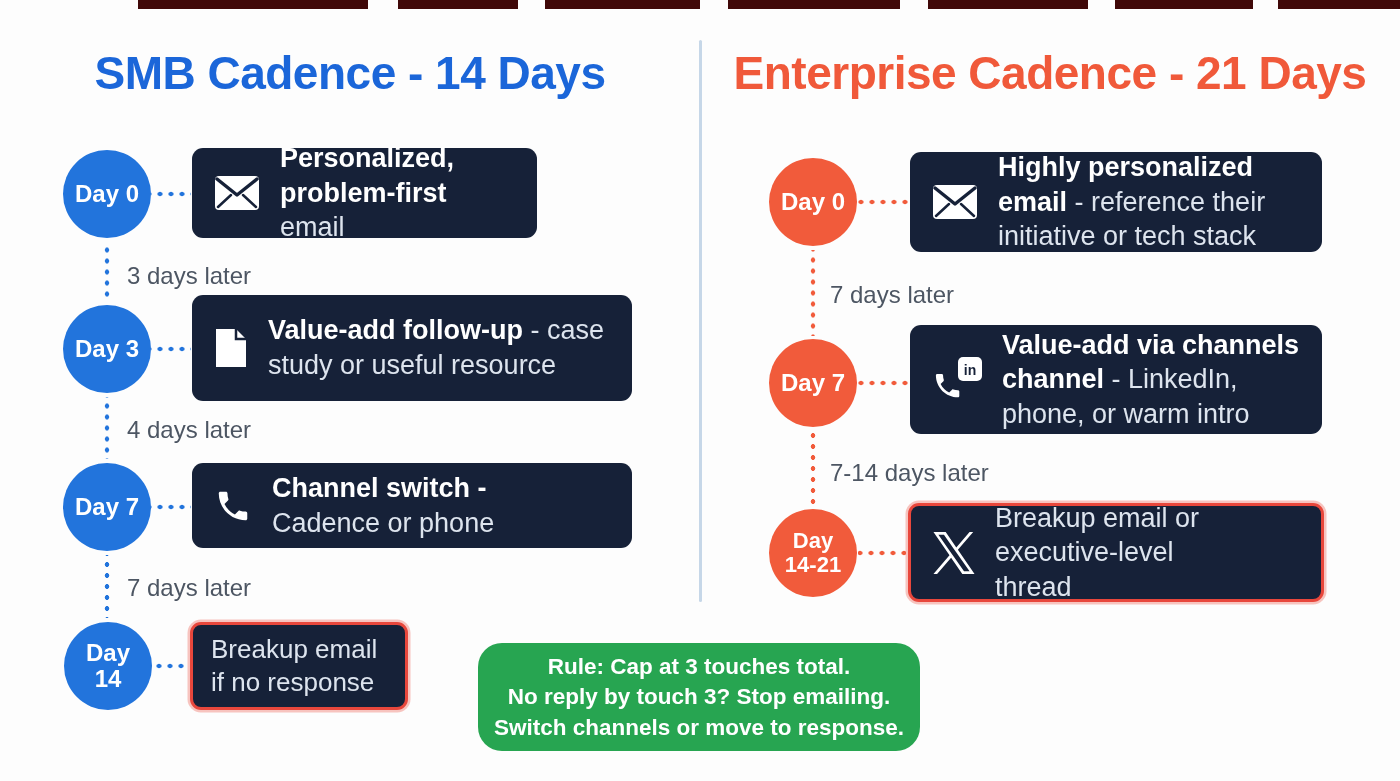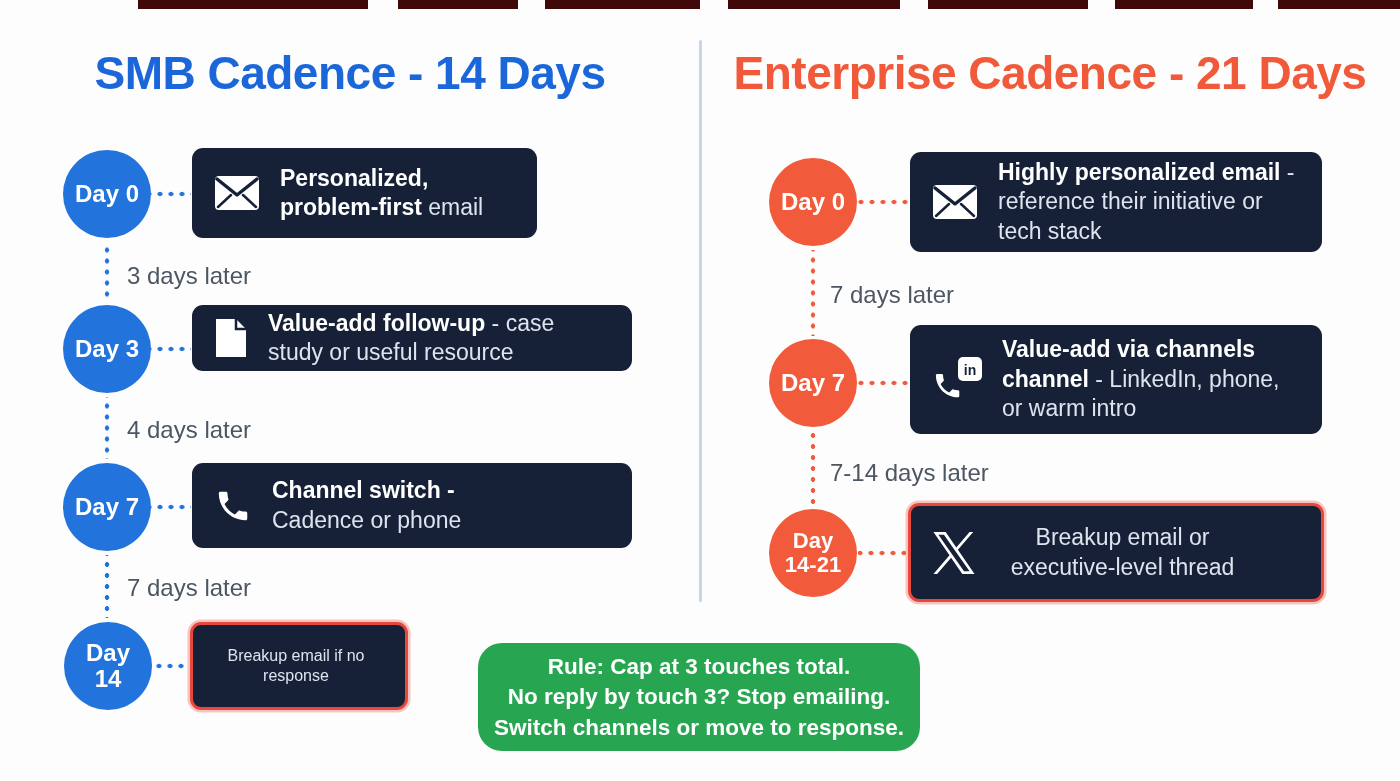--- a/index.html
+++ b/index.html
@@ -17,22 +17,22 @@
 
   .circle { position:absolute; width:88px; height:88px; border-radius:50%;
             display:flex; flex-direction:column; align-items:center; justify-content:center;
             color:#fff; font-weight:700; font-size:24px; line-height:1.08; text-align:center; }
   .circle.blue { background:#2274dc; }
   .circle.orange { background:#f15b3b; }
   .circle.small-text { font-size:22px; }
 
   .card { position:absolute; background:#162138; border-radius:11px;
           display:flex; align-items:center; gap:20px; padding:0 22px; color:#fff; }
-  .card.hl { border:3px solid #e8473c; box-shadow:0 0 0 2.5px rgba(235,90,75,0.35);text-align:center; }
-  .card-text { font-size:23px; line-height:1.28; color:#dde4ee; }
+  .card.hl { border:3px solid #e8473c; box-shadow:0 0 0 2.5px rgba(235,90,75,0.35); }
+  .card-text { font-size:27px; line-height:1.28; color:#dde4ee; }
   .card-text .b { font-weight:700; color:#ffffff; }
   .icon { flex:0 0 auto; display:flex; align-items:center; justify-content:center; }
 
   .gap { position:absolute; font-size:24px; color:#4d5663; }
 
   .dots-v { position:absolute; width:6px; }
   .dots-v.bd { background:radial-gradient(circle,#2274dc 2.1px,transparent 2.6px) center / 6px 11px repeat-y; }
   .dots-v.od { background:radial-gradient(circle,#f15b3b 2.1px,transparent 2.6px) center / 6px 11px repeat-y; }
   .dots-h { position:absolute; height:6px; }
   .dots-h.bd { background:radial-gradient(circle,#2274dc 2.1px,transparent 2.6px) center / 11px 6px repeat-x; }
@@ -74,21 +74,21 @@
     </span>
     <div class="card-text"><span class="b">Personalized, problem-first</span><span class="r"> email</span></div>
   </div>
 
   <div class="dots-v bd" style="left:104px;top:242px;height:60px"></div>
   <div class="gap" style="left:127px;top:262px">3 days later</div>
   <div class="circle blue" style="left:63px;top:305px">
     <span>Day 3</span>
   </div>
   <div class="dots-h bd" style="left:151px;top:346px;width:40px"></div>
-  <div class="card" style="left:192px;top:305px;width:440px;height:66px">
+  <div class="card" style="left:192px;top:295px;width:440px;height:106px">
     <span class="icon">
       <svg width="34" height="42" viewBox="0 0 34 42">
         <path d="M2 2 h20 l10 10 v28 h-30 z" fill="#fff"></path>
         <path d="M22 2 v10 h10" fill="none" stroke="#162138" stroke-width="2.5"></path>
       </svg>
     </span>
     <div class="card-text"><span class="b">Value-add follow-up</span><span class="r"> - case study or useful resource</span></div>
   </div>
 
   <div class="dots-v bd" style="left:104px;top:397px;height:62px"></div>
@@ -107,21 +107,21 @@
   </div>
 
   <div class="dots-v bd" style="left:104px;top:555px;height:63px"></div>
   <div class="gap" style="left:127px;top:574px">7 days later</div>
   <div class="circle blue" style="left:64px;top:622px">
     <span>Day</span>
     <span>14</span>
   </div>
   <div class="dots-h bd" style="left:152px;top:663px;width:36px"></div>
   <div class="card hl" style="left:190px;top:622px;width:218px;height:88px;padding:0 18px">
-    <div class="card-text" style="max-width:170px;font-size:16px"><span class="r">Breakup email if no response</span></div>
+    <div class="card-text" style="max-width:170px;font-size:26px"><span class="r">Breakup email if no response</span></div>
   </div>
 
   <div class="circle orange" style="left:769px;top:158px">
     <span>Day 0</span>
   </div>
   <div class="dots-h od" style="left:858px;top:199px;width:50px"></div>
   <div class="card" style="left:910px;top:152px;width:412px;height:100px">
     <span class="icon">
       <svg width="46" height="36" viewBox="0 0 46 36">
         <rect x="1" y="1" width="44" height="34" rx="4" fill="#fff"></rect>

